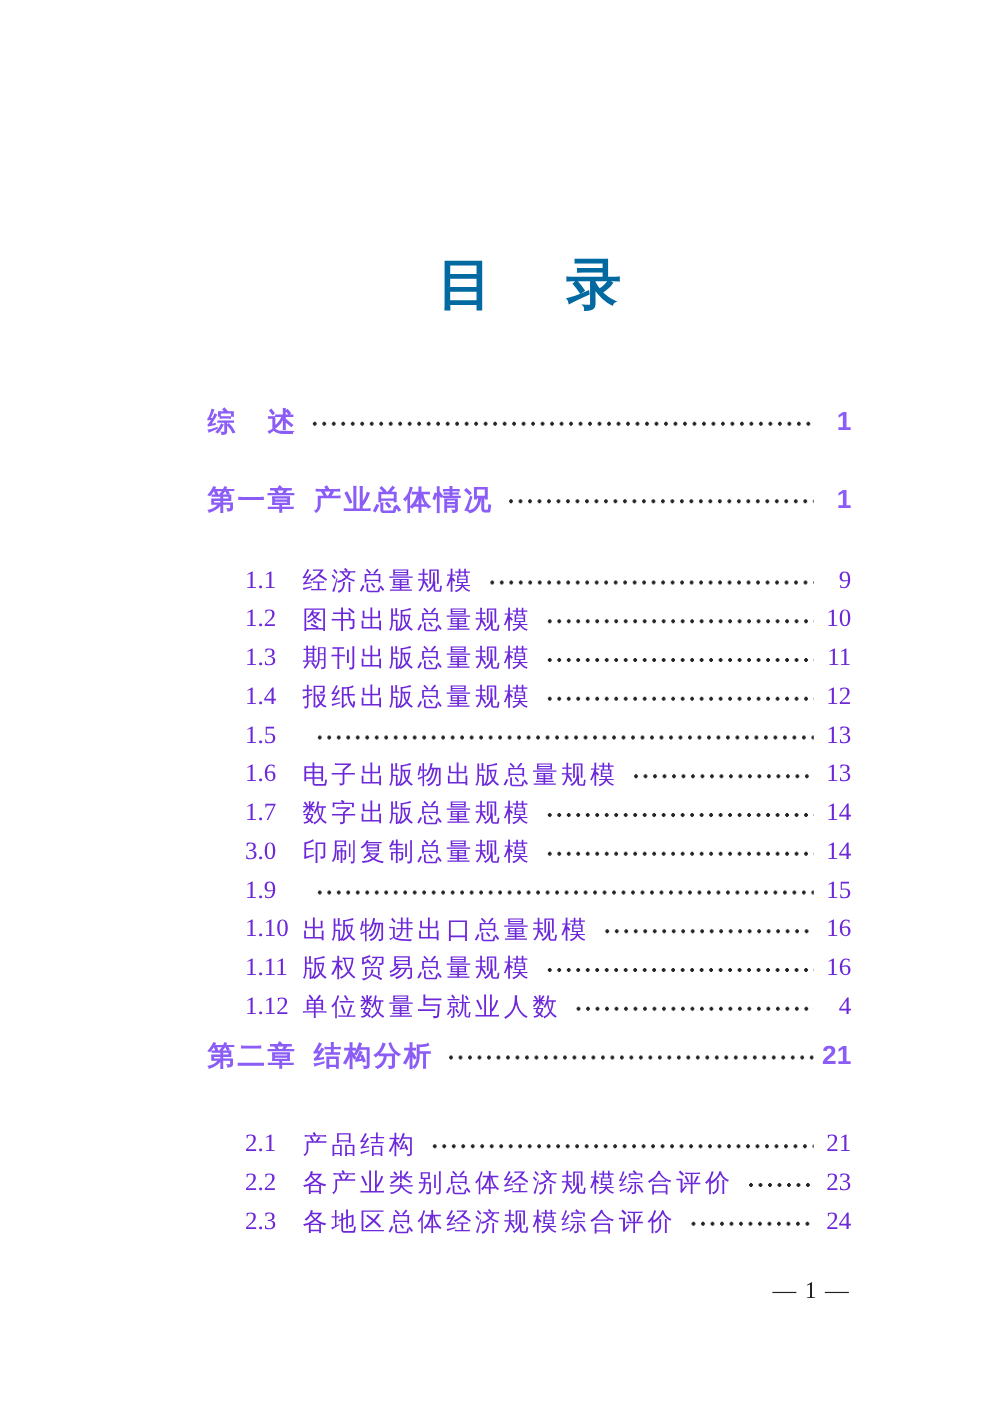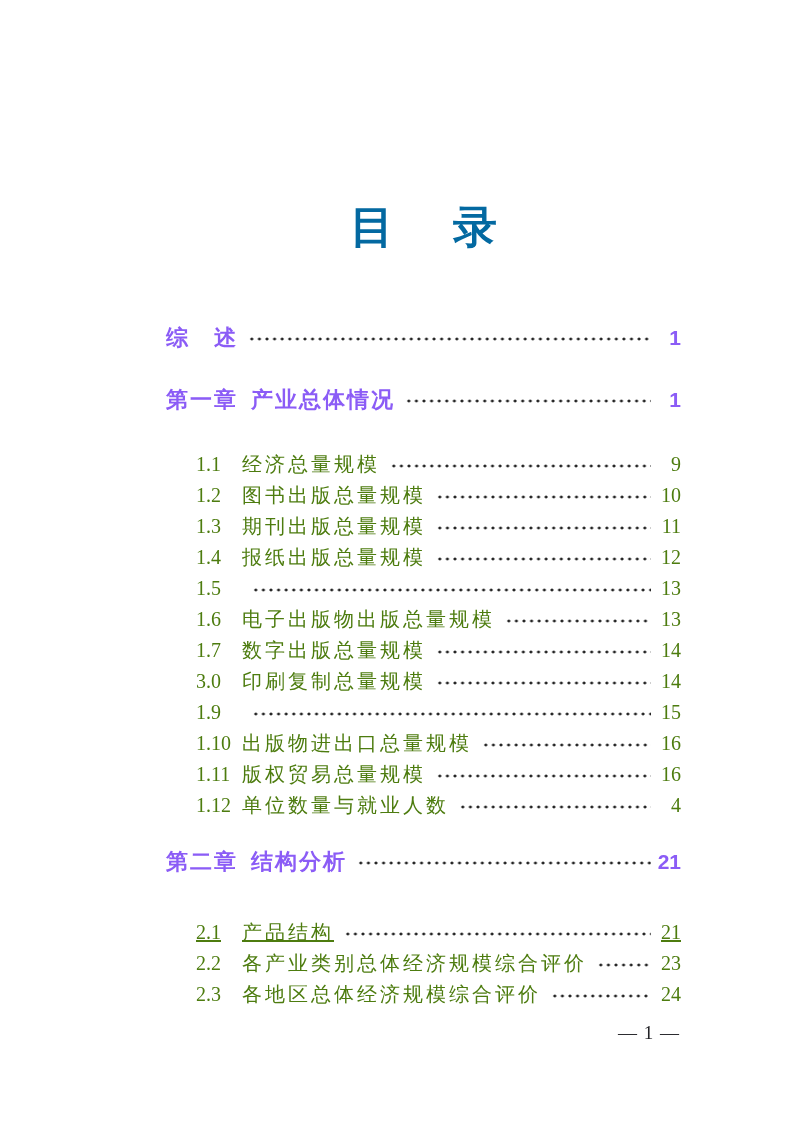--- a/index.html
+++ b/index.html
@@ -38,21 +38,21 @@
   }
   .r-bold {
     font-family: "Liberation Sans", sans-serif;
     font-weight: 700;
     font-size: 22px;
     color: #8b5cf6;
   }
   .r-sub {
     font-size: 20px;
     padding-left: 30px;
-    color: #4d7c0f;
+    color: #6d28d9;
   }
   .num { flex: 0 0 auto; white-space: pre; }
   .r-sub .num { width: 46px; }
   .r-bold .num { margin-right: 13px; letter-spacing: 2px; }
   .r-bold .num:empty { margin-right: 0; }
   .label { flex: 0 0 auto; white-space: pre; letter-spacing: 3px; }
   .r-bold .label { letter-spacing: 2px; }
   .leader {
     flex: 1 1 auto;
     align-self: center;
@@ -60,22 +60,22 @@
     margin: 2px 6px 0 10px;
     background-image: radial-gradient(circle, #242424 1.3px, transparent 1.7px);
     background-size: 7.6px 8px;
     background-repeat: repeat-x;
     background-position: left center;
   }
   .pg { flex: 0 0 auto; min-width: 24px; text-align: right; }
   .r-bold .pg { font-size: 21px; }
   .gap-a { margin-top: 31px; }
   .gap-b { margin-top: 34px; }
-  .gap-c { margin-top: 25px; }
-  .gap-d { margin-top: 40px; text-decoration: underline; }
+  .gap-c { margin-top: 8px; }
+  .gap-d { margin-top: 40px; }
   .footer {
     position: absolute;
     top: 1022px;
     right: 113px;
     font-size: 19px;
     letter-spacing: 1px;
     color: #222226;
     white-space: pre;
   }
 </style>

